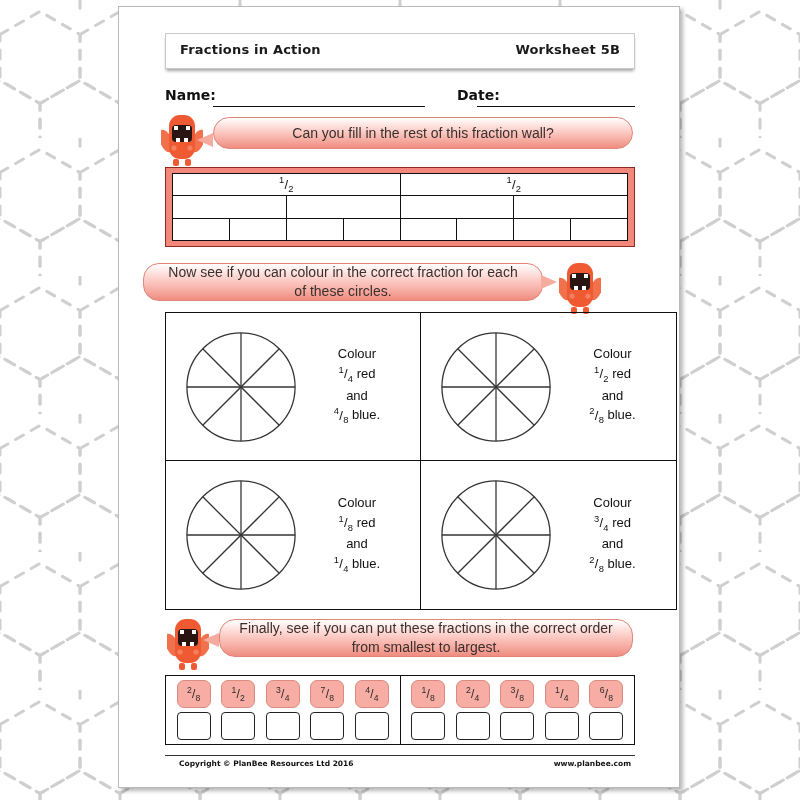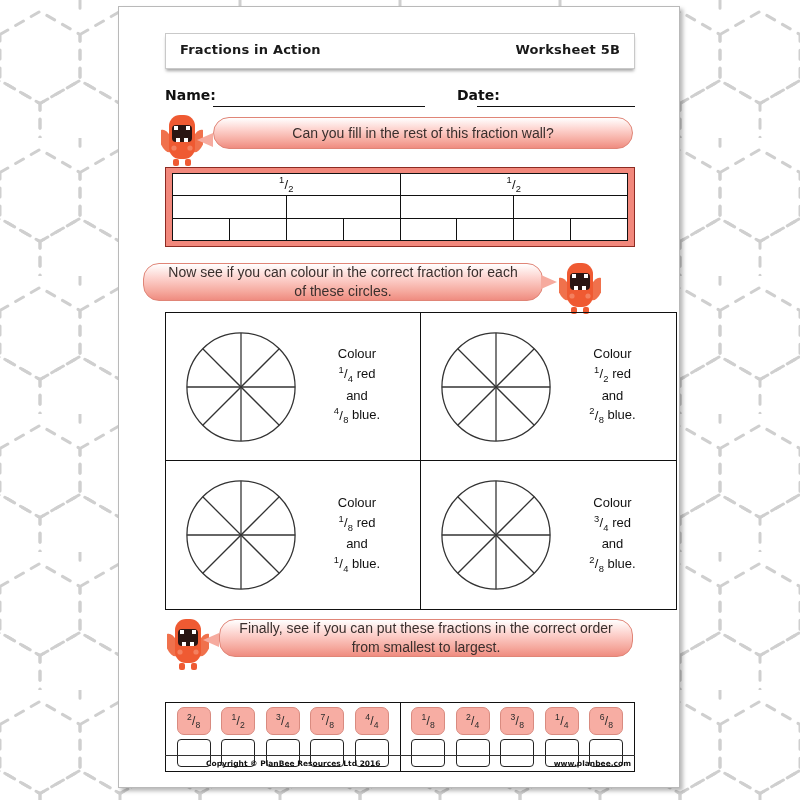--- a/index.html
+++ b/index.html
@@ -119,21 +119,21 @@
   #circles .quad:nth-child(2) { border-bottom:1px solid #111; }
   .pie { margin-left:16px; flex:0 0 auto; }
   .clabel {
     flex:1 1 auto; text-align:center; font-size:13px; color:#111;
     line-height:1.45; padding-right:6px;
   }
 
   
   #order {
     position:absolute; left:46px; top:668px; width:470px; height:70px;
-    border:1px solid #111; box-sizing:border-box; display:flex;margin-top:27px;
+    border:1px solid #111; box-sizing:border-box; display:flex;
   }
   #order .half { flex:1 1 0; display:flex; align-items:center; justify-content:space-evenly;
                  box-sizing:border-box; }
   #order .half:first-child { border-right:1px solid #111; }
   .cardcol { display:flex; flex-direction:column; align-items:center; gap:4px; }
   .fcard {
     width:32px; height:26px; border-radius:7px;
     background:#f7ada3; border:1px solid #d98b80;
     display:flex; align-items:center; justify-content:center;
     font-size:12px; color:#2b2b2b;
@@ -144,21 +144,21 @@
   }
 
   
   .footrule { position:absolute; left:46px; top:748px; width:470px; height:0;
               border-top:1px solid #333; }
   .foot {
     position:absolute; top:752px;
     font-family:"DejaVu Sans", sans-serif;
     font-weight:bold; font-size:7.5px; color:#111; white-space:nowrap;
   }
-  .foot-l { left:60px;padding-left:27px; }
+  .foot-l { left:33px;padding-left:27px; }
   .foot-r { right:48px; }
 </style>
 </head>
 <body>
 
 <div id="bg">
   <svg viewBox="0 0 800 800">
     <defs>
       <pattern id="hex" width="160" height="138" patternUnits="userSpaceOnUse">
         <g fill="none" stroke="#cfcfcf" stroke-width="3" stroke-dasharray="9 9" stroke-linecap="round">

